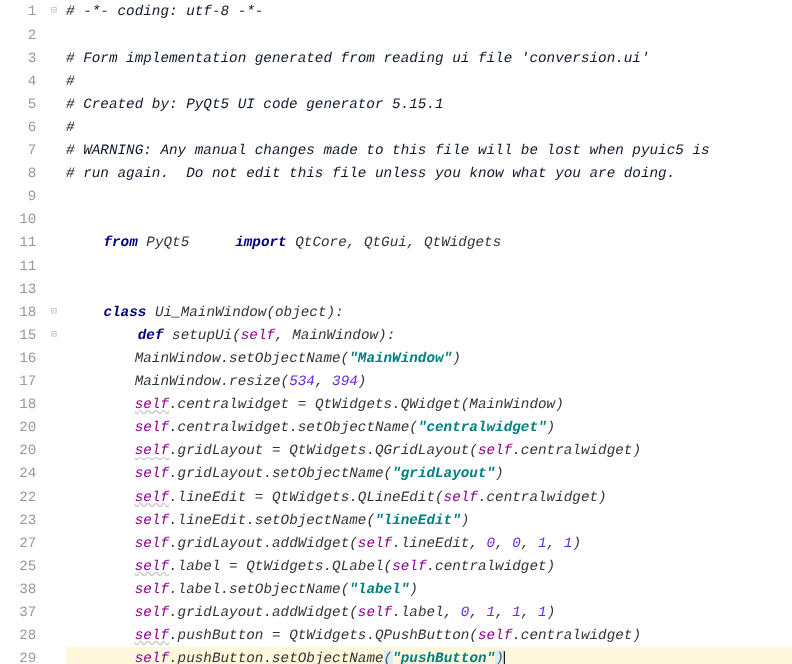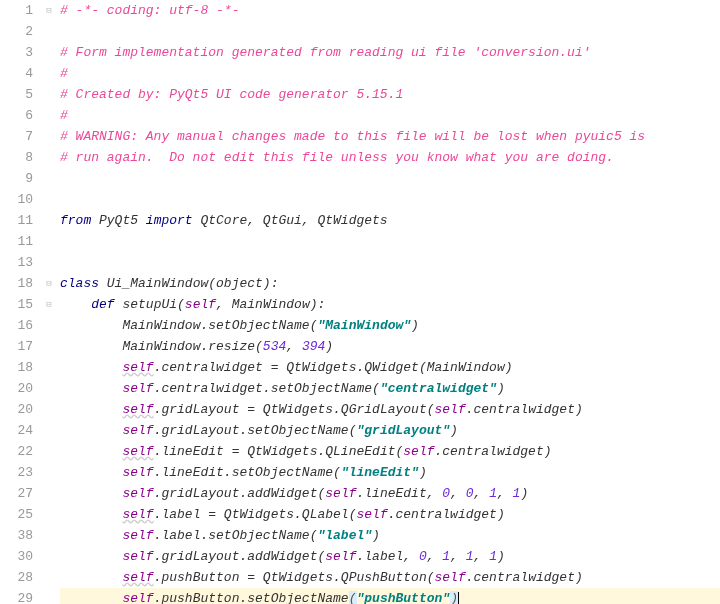--- a/index.html
+++ b/index.html
@@ -55,22 +55,22 @@
   padding-left: 4px;
   white-space: pre;
 }
 .code .line {
   height: 21px;
   line-height: 21px;
 }
 .line.highlighted {
   background: #fff8dc;
 }
-.cm { color: #ec4899; }
-.kw { color: #000080; font-weight: normal; }
+.cm { color: #0f172a; }
+.kw { color: #000080; font-weight: bold; margin-left: 34px; }
 .str { color: #008080; font-weight: bold; }
 .num { color: #6d28d9; }
 .self { color: #8b008b; }
 .selfw { color: #8b008b; text-decoration: underline; text-decoration-color: #cccccc; text-decoration-style: wavy; }
 .id { color: #333333; margin-top: 16px; }
 .br-hl { background: #d9edf7; }
 .caret {
   display: inline-block;
   width: 1px;
   height: 14px;
@@ -102,21 +102,21 @@
       <div class="ln">17</div>
       <div class="ln">18</div>
       <div class="ln">20</div>
       <div class="ln">20</div>
       <div class="ln">24</div>
       <div class="ln">22</div>
       <div class="ln">23</div>
       <div class="ln">27</div>
       <div class="ln">25</div>
       <div class="ln">38</div>
-      <div class="ln">30</div>
+      <div class="ln">37</div>
       <div class="ln">28</div>
       <div class="ln">29</div>
     </div>
   <div class="fold-col">
       <div class="f fold-mark"></div>
       <div class="f"></div>
       <div class="f"></div>
       <div class="f"></div>
       <div class="f"></div>
       <div class="f"></div>

